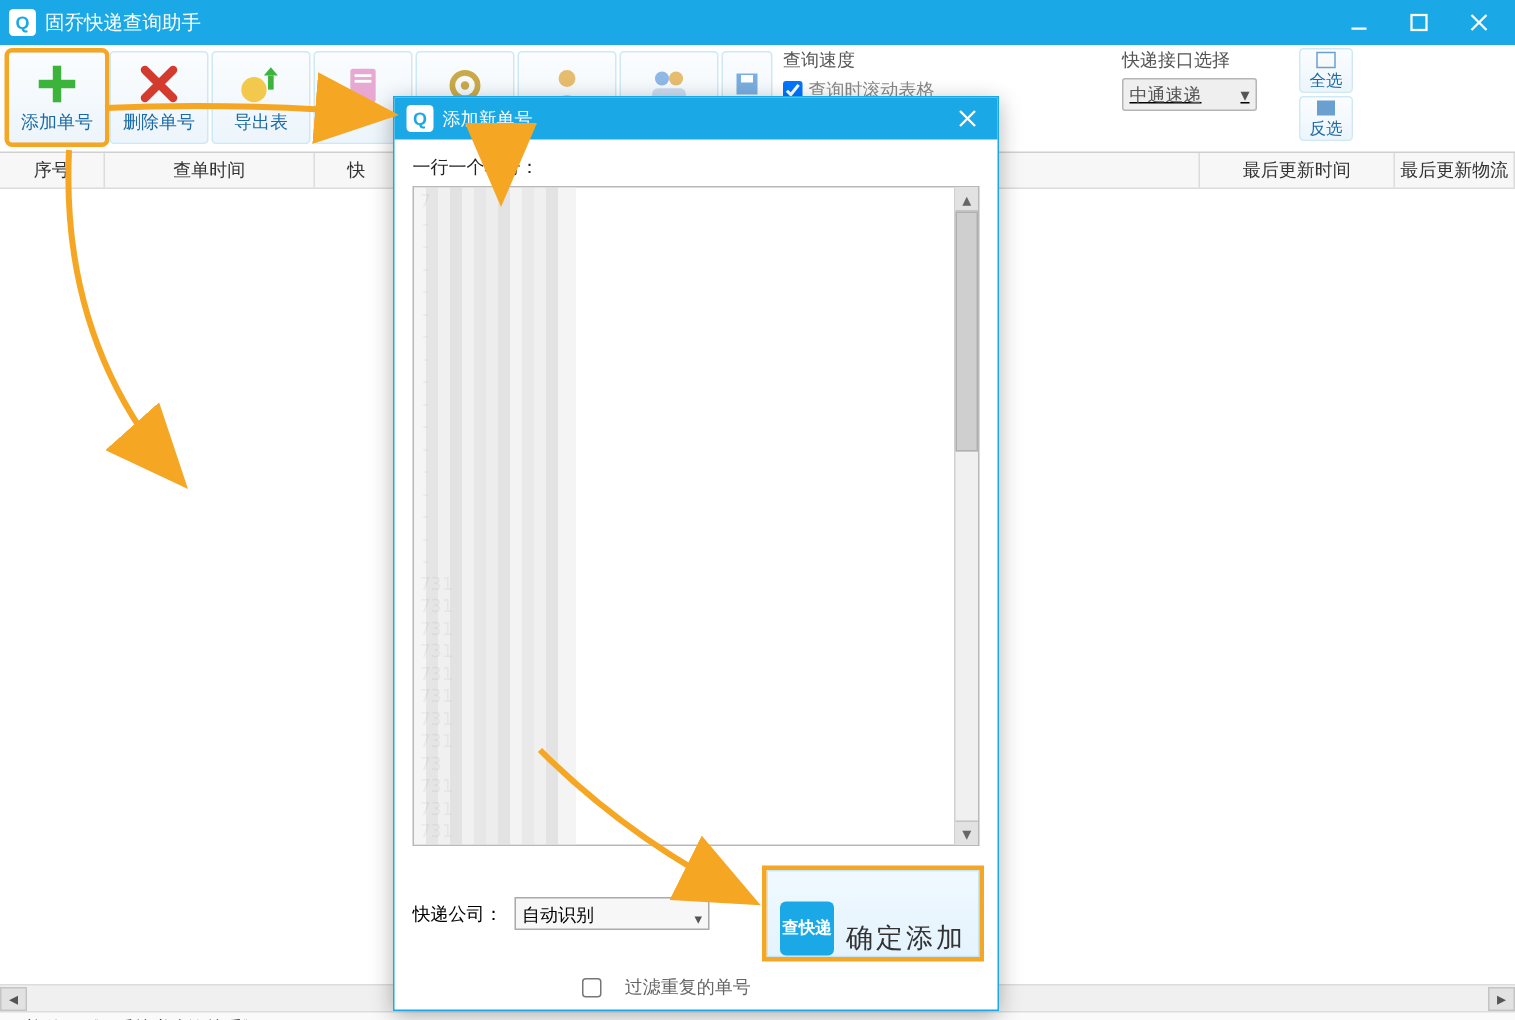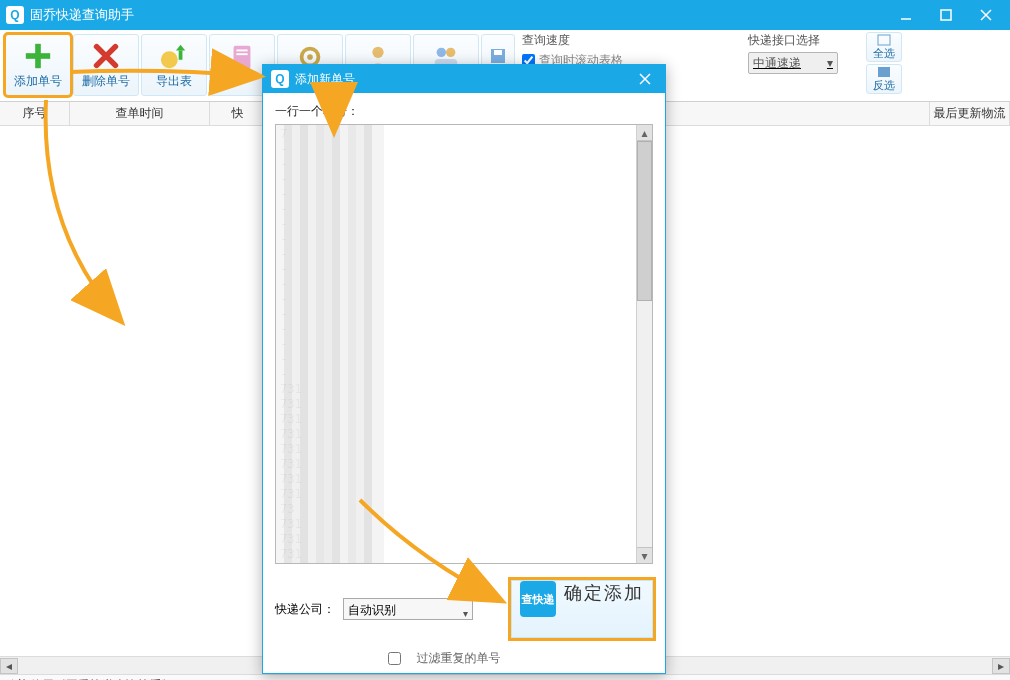--- a/index.html
+++ b/index.html
@@ -166,21 +166,21 @@
 
   .modal-row { display: flex; align-items: center; margin-top: 16px; justify-content: space-between; }
   .row-left { display: flex; align-items: center; gap: 8px; }
   .select {
     width: 130px; height: 22px; border: 1px solid #aaa; background: #f7f7f7;
     display: flex; align-items: flex-end; justify-content: space-between; padding: 0 4px;
   }
   .select .tri { font-size: 10px; color: #555; }
   .confirm-btn {
     width: 142px; height: 58px; border: 1px solid #c9e6f5; background: linear-gradient(#f0f9ff,#e4f3fd);
-    display: flex; align-items: flex-start; justify-content: center; gap: 8px; cursor: pointer;
+    display: flex; align-items: flex-end; justify-content: center; gap: 8px; cursor: pointer;
     outline: 3px solid #f5a623; outline-offset: 0;
   }
   .confirm-btn .cicon {
     width: 36px; height: 36px; background: #1aa9e6; border-radius: 4px;
     display: flex; align-items: center; justify-content: center; color: #fff; font-weight: bold;
     font-size: 11px; line-height: 12px; text-align: center;
   }
   .confirm-btn .clabel { font-size: 18px; color: #333; letter-spacing: 2px; }
   .filter-row { display: flex; align-items: center; gap: 16px; margin-top: 12px; justify-content: center; color: #666; }
 
@@ -316,20 +316,21 @@
       <span>反选</span>
     </div>
   </div>
 </div>
 
 <div class="grid-header">
   <div class="gh-cell" style="width:70px">序号</div>
   <div class="gh-cell" style="width:140px">查单时间</div>
   <div class="gh-cell" style="width:56px">快</div>
   <div class="gh-cell" style="flex:1"></div>
+  <div class="gh-cell" style="width:130px">最后更新时间</div>
   <div class="gh-cell" style="width:80px">最后更新物流</div>
 </div>
 
 <div class="main"></div>
 
 <div class="hscroll">
   <div class="arrow">◂</div>
   <div class="track"></div>
   <div class="arrow">▸</div>
 </div>

